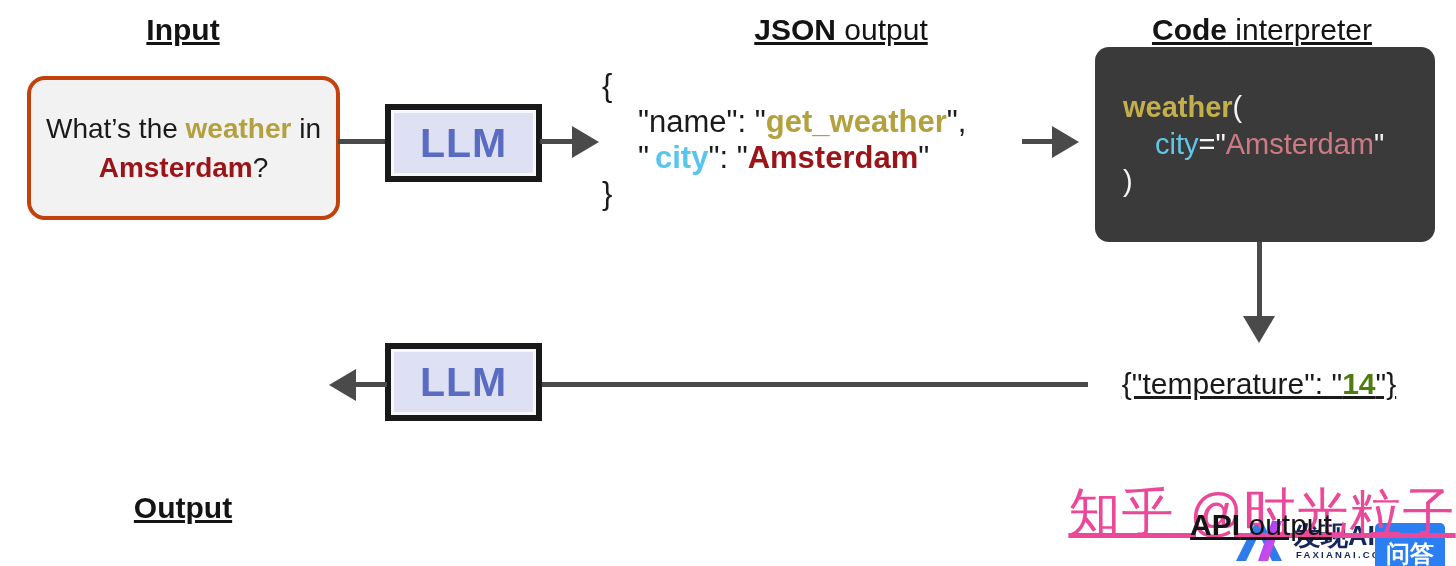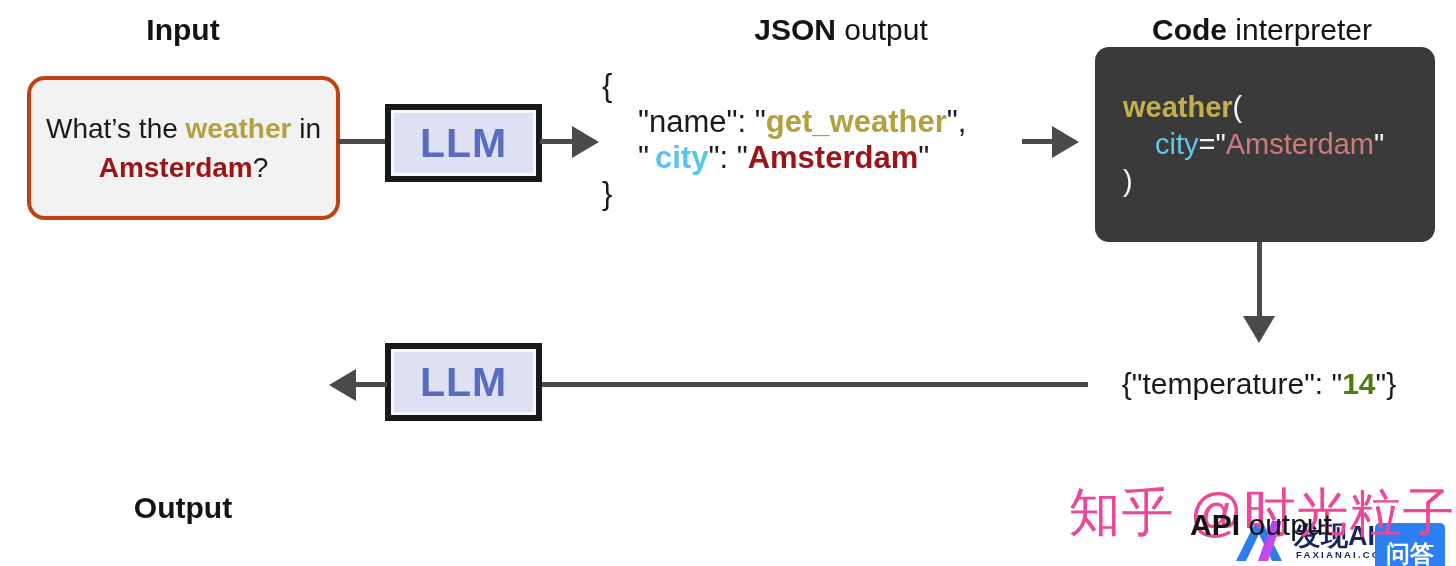--- a/index.html
+++ b/index.html
@@ -1,21 +1,21 @@
 <!DOCTYPE html>
 <html><head>
 <meta charset="utf-8">
 <style>
   html,body{margin:0;padding:0;background:#ffffff;}
   #canvas{
     position:relative;width:1456px;height:566px;background:#ffffff;overflow:hidden;
     font-family:"Liberation Sans",sans-serif;color:#141414;
   }
   .abs{position:absolute;}
-  .center{transform:translateX(-50%);white-space:nowrap;}
+  .center{transform:translateX(-50%);white-space:nowrap;text-decoration:underline;}
   .heading{font-size:30px;font-weight:700;color:#141414;}
   .heading .light{font-weight:400;}
   
   .speech-box{
     box-sizing:border-box;border:4px solid #c2410c;border-radius:18px;
     display:flex;align-items:center;justify-content:center;text-align:center;
     font-size:28px;line-height:39px;
   }
   #input-box{left:27px;top:76px;width:313px;height:144px;background:#f2f2f2;color:#1a1a1a;}
   #output-box{left:37px;top:323px;width:290px;height:141px;background:#b053d6;color:#f6eefc;}

